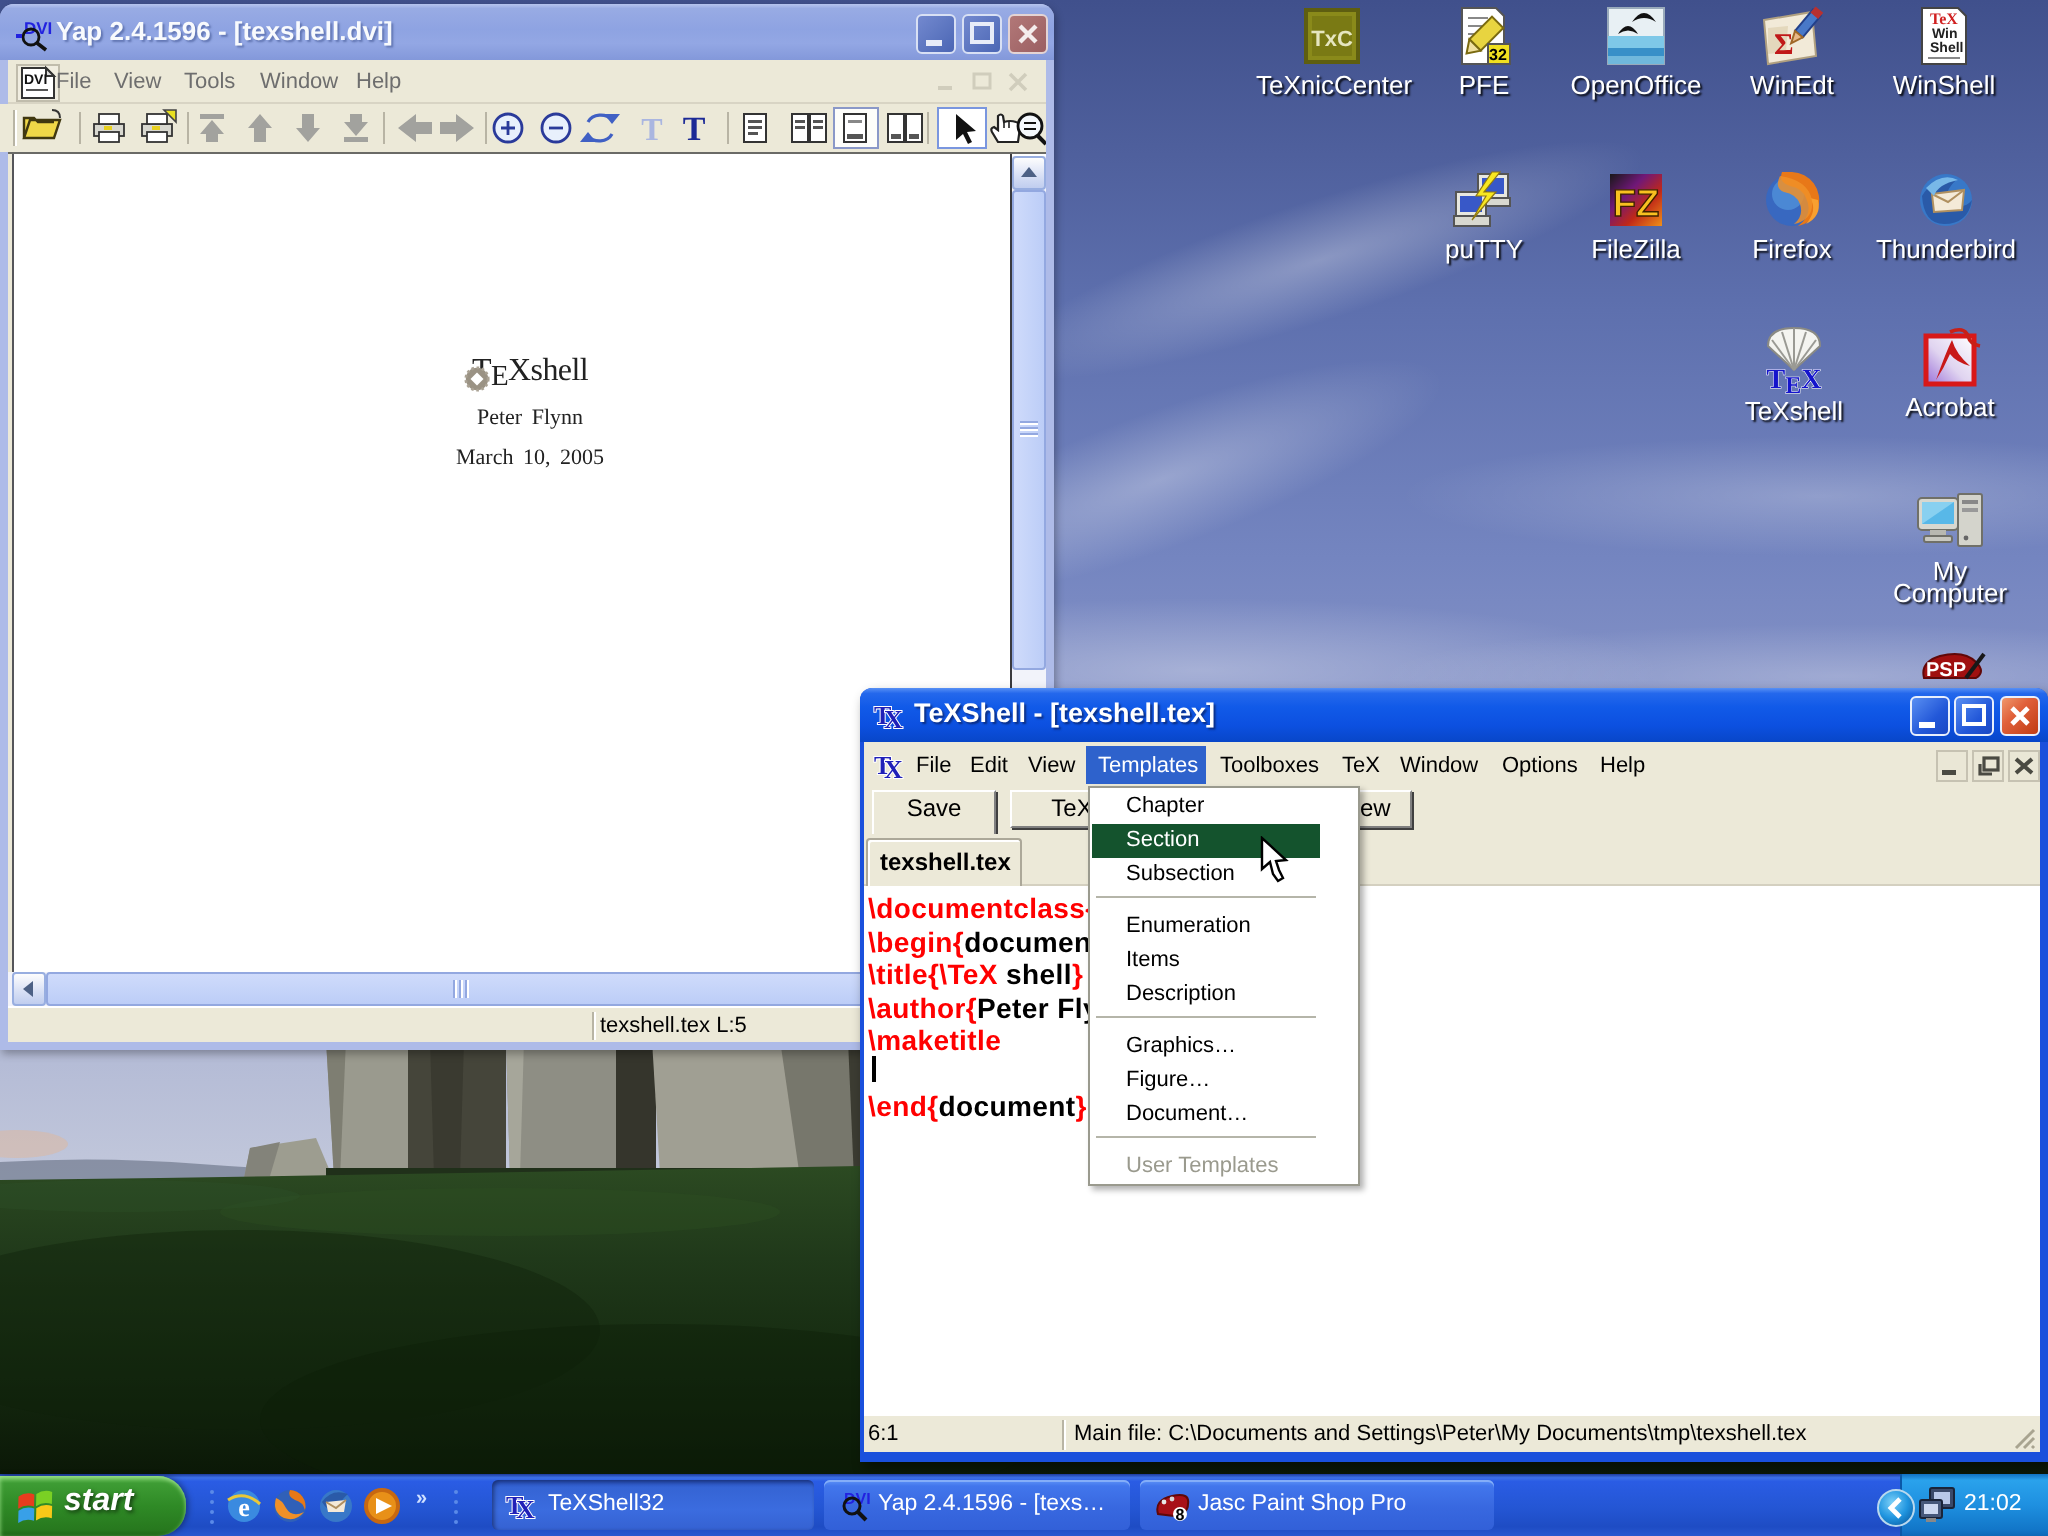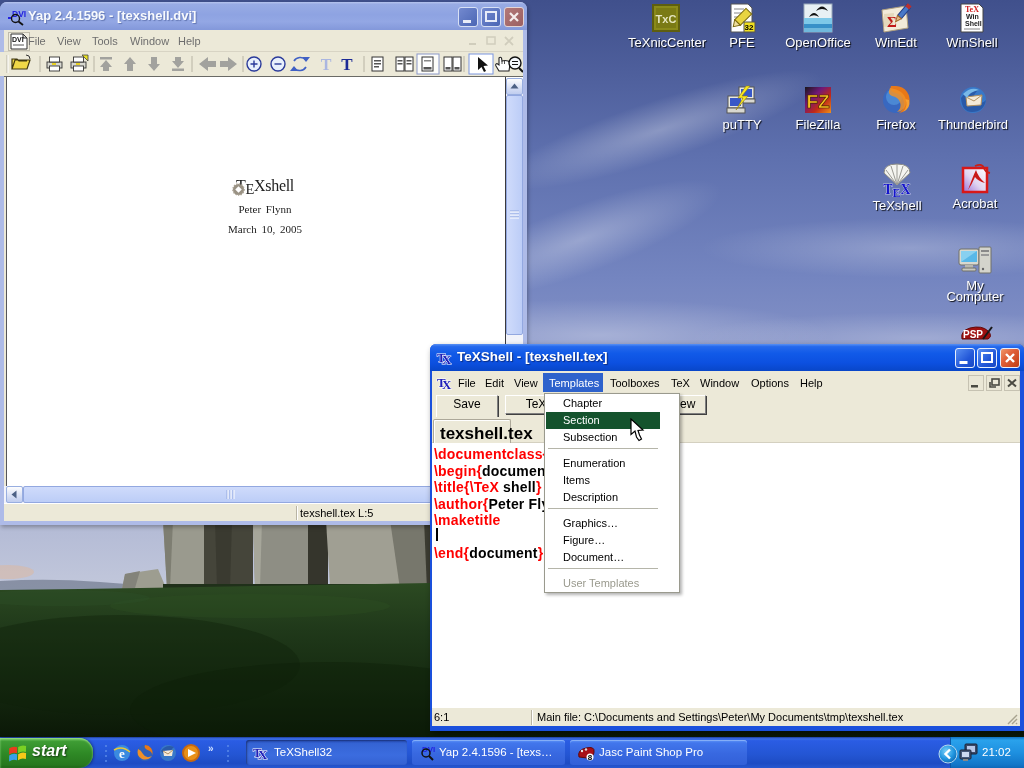--- a/index.html
+++ b/index.html
@@ -487,21 +487,21 @@
           <path d="M40,4.5 L48,11.5 M48,4.5 L40,11.5" stroke="#4a4a42" stroke-width="2"></path>
         </svg>
   </div>
   <div class="abs" style="left:2px;top:50px;width:588px;height:23px;background:#ece9d8">
     <div class="btn3d" style="left:4px;top:1px;width:62px;height:30px;line-height:17px">Save</div>
     <div class="btn3d" style="left:73px;top:1px;width:62px;height:19px;line-height:17px">TeX</div>
     <div class="btn3d" style="left:210px;top:1px;width:64px;height:19px;line-height:17px">Preview</div>
   </div>
   <div class="abs" style="left:2px;top:73px;width:588px;height:26px;background:#ece9d8;border-bottom:1px solid #d4d0c0">
     <div class="abs" style="left:1px;top:2px;width:78px;height:24px;background:#ece9d8;border:1px solid #aca899;border-bottom:none;border-radius:2px 2px 0 0;box-shadow:inset 1px 1px 0 #fff">
-      <div class="abs" style="left:6px;top:4px;font-size:17px;font-weight:bold">texshell.tex</div>
+      <div class="abs" style="left:6px;top:4px;font-size:12px;font-weight:bold">texshell.tex</div>
     </div>
   </div>
   <div class="abs" style="left:2px;top:99px;width:588px;height:264px;background:#fff">
     <div class="abs code" style="left:2px;top:3px"><span class="r">\documentclass{</span><span class="k">ar</span>
 <span class="r">\begin{</span><span class="k">document</span><span class="r">}</span>
 <span class="r">\title{\TeX</span><span class="k"> shell</span><span class="r">}</span>
 <span class="r">\author{</span><span class="k">Peter Flynn</span><span class="r">}</span>
 <span class="r">\maketitle</span>
 
 <span class="r">\end{</span><span class="k">document</span><span class="r">}</span></div>

